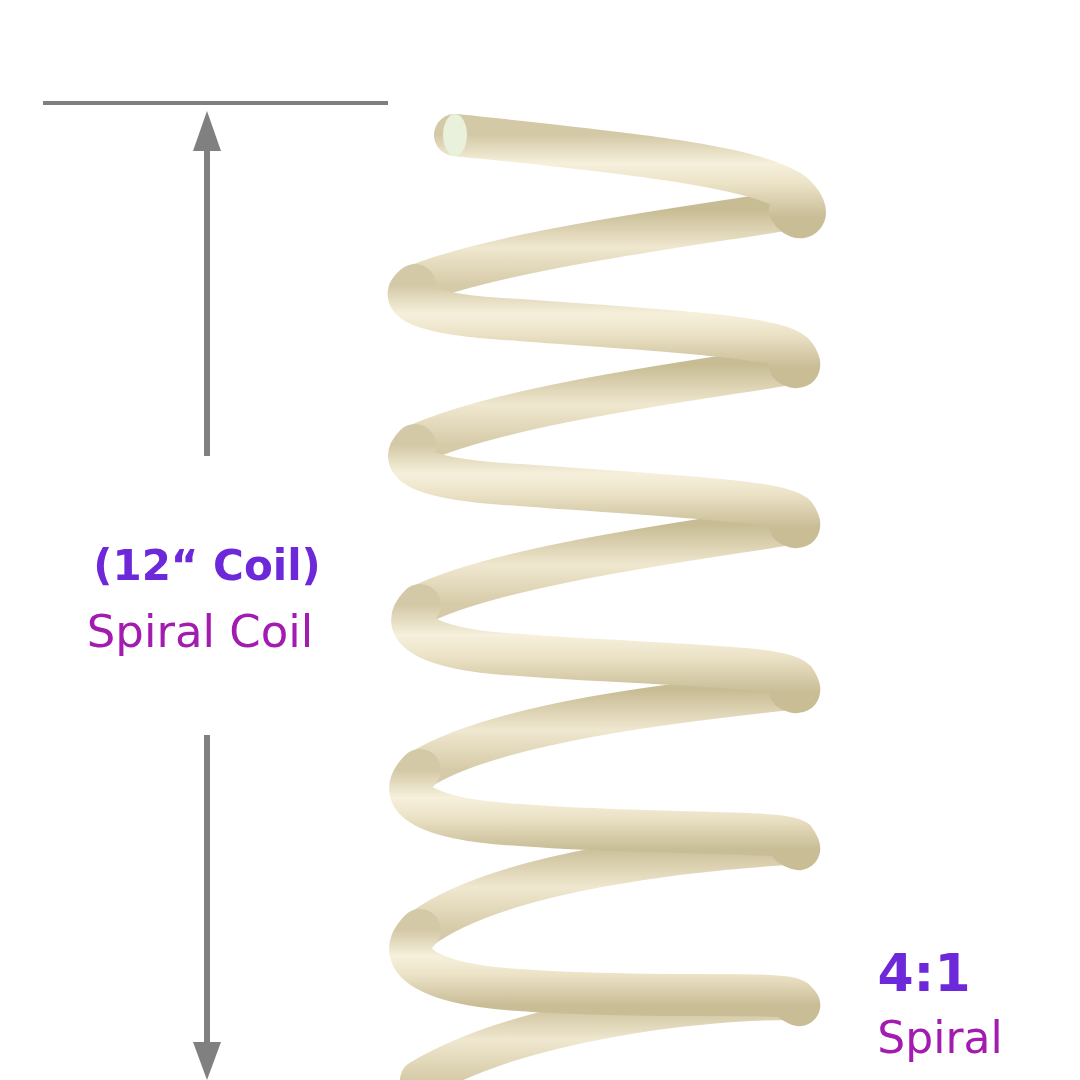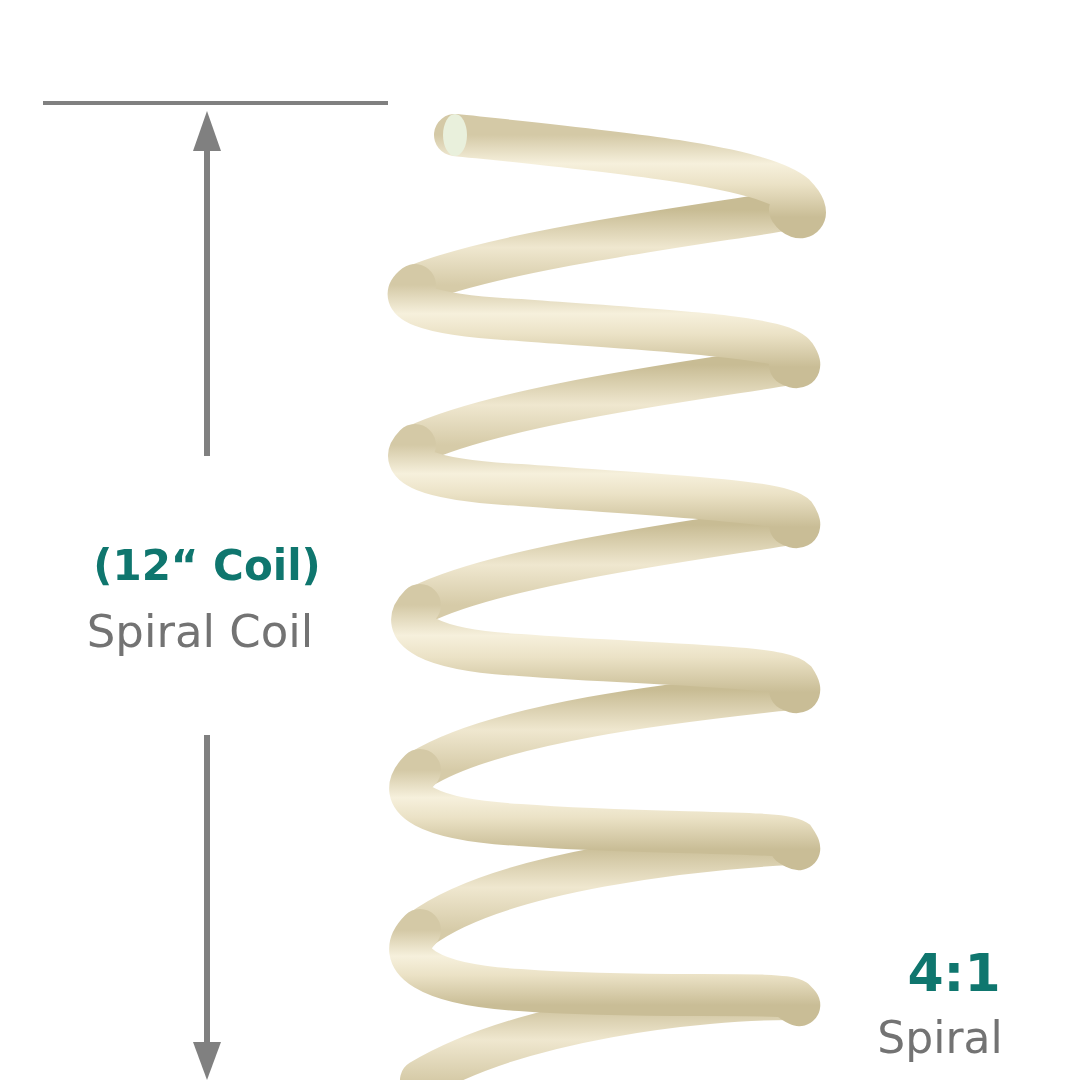--- a/index.html
+++ b/index.html
@@ -1,20 +1,20 @@
 <!DOCTYPE html>
 <html><head>
 <meta charset="utf-8">
 <style>
   html, body { margin:0; padding:0; background:#ffffff; }
   body { width:1080px; height:1080px; position:relative; overflow:hidden; font-family:"DejaVu Sans", sans-serif; }
   .abs { position:absolute; }
   .dim-line { background:#808080; }
-  .label-bold { font-weight:bold; color:#0f766e; }
-  .label-reg { color:#737373; }
+  .label-bold { font-weight:bold; color:#6d28d9; }
+  .label-reg { color:#a21caf; }
   svg { position:absolute; left:0; top:0; }
 </style>
 </head>
 <body>
 
 <div class="abs dim-line" style="left:43px; top:101px; width:345px; height:4px;"></div>
 
 <svg width="1080" height="1080">
   <g fill="#808080">
     <polygon points="207,111 193,151 221,151"></polygon>
@@ -60,14 +60,14 @@
       <path d="M420,930 C390,960 430,985 520,990 C650,1000 780,990 795,1000 C805,1010 795,1003 790,1000"></path>
     </g>
 
     <ellipse cx="455" cy="135" rx="12" ry="21" fill="#e9f0dc" stroke="none"></ellipse>
   </g>
 </svg>
 
 <div class="abs label-bold" style="left:76px; top:540px; width:262px; text-align:center; font-size:42px; line-height:52px;">(12“ Coil)</div>
 <div class="abs label-reg" style="left:60px; top:604px; width:280px; text-align:center; font-size:45px; line-height:56px;">Spiral Coil</div>
 
-<div class="abs label-bold" style="left:874px; top:942px; width:160px; text-align:center; font-size:52px; line-height:62px;">4:1</div>
+<div class="abs label-bold" style="left:844px; top:942px; width:160px; text-align:center; font-size:52px; line-height:62px;">4:1</div>
 <div class="abs label-reg" style="left:860px; top:1010px; width:160px; text-align:center; font-size:44px; line-height:56px;">Spiral</div>
 
 </body></html>

